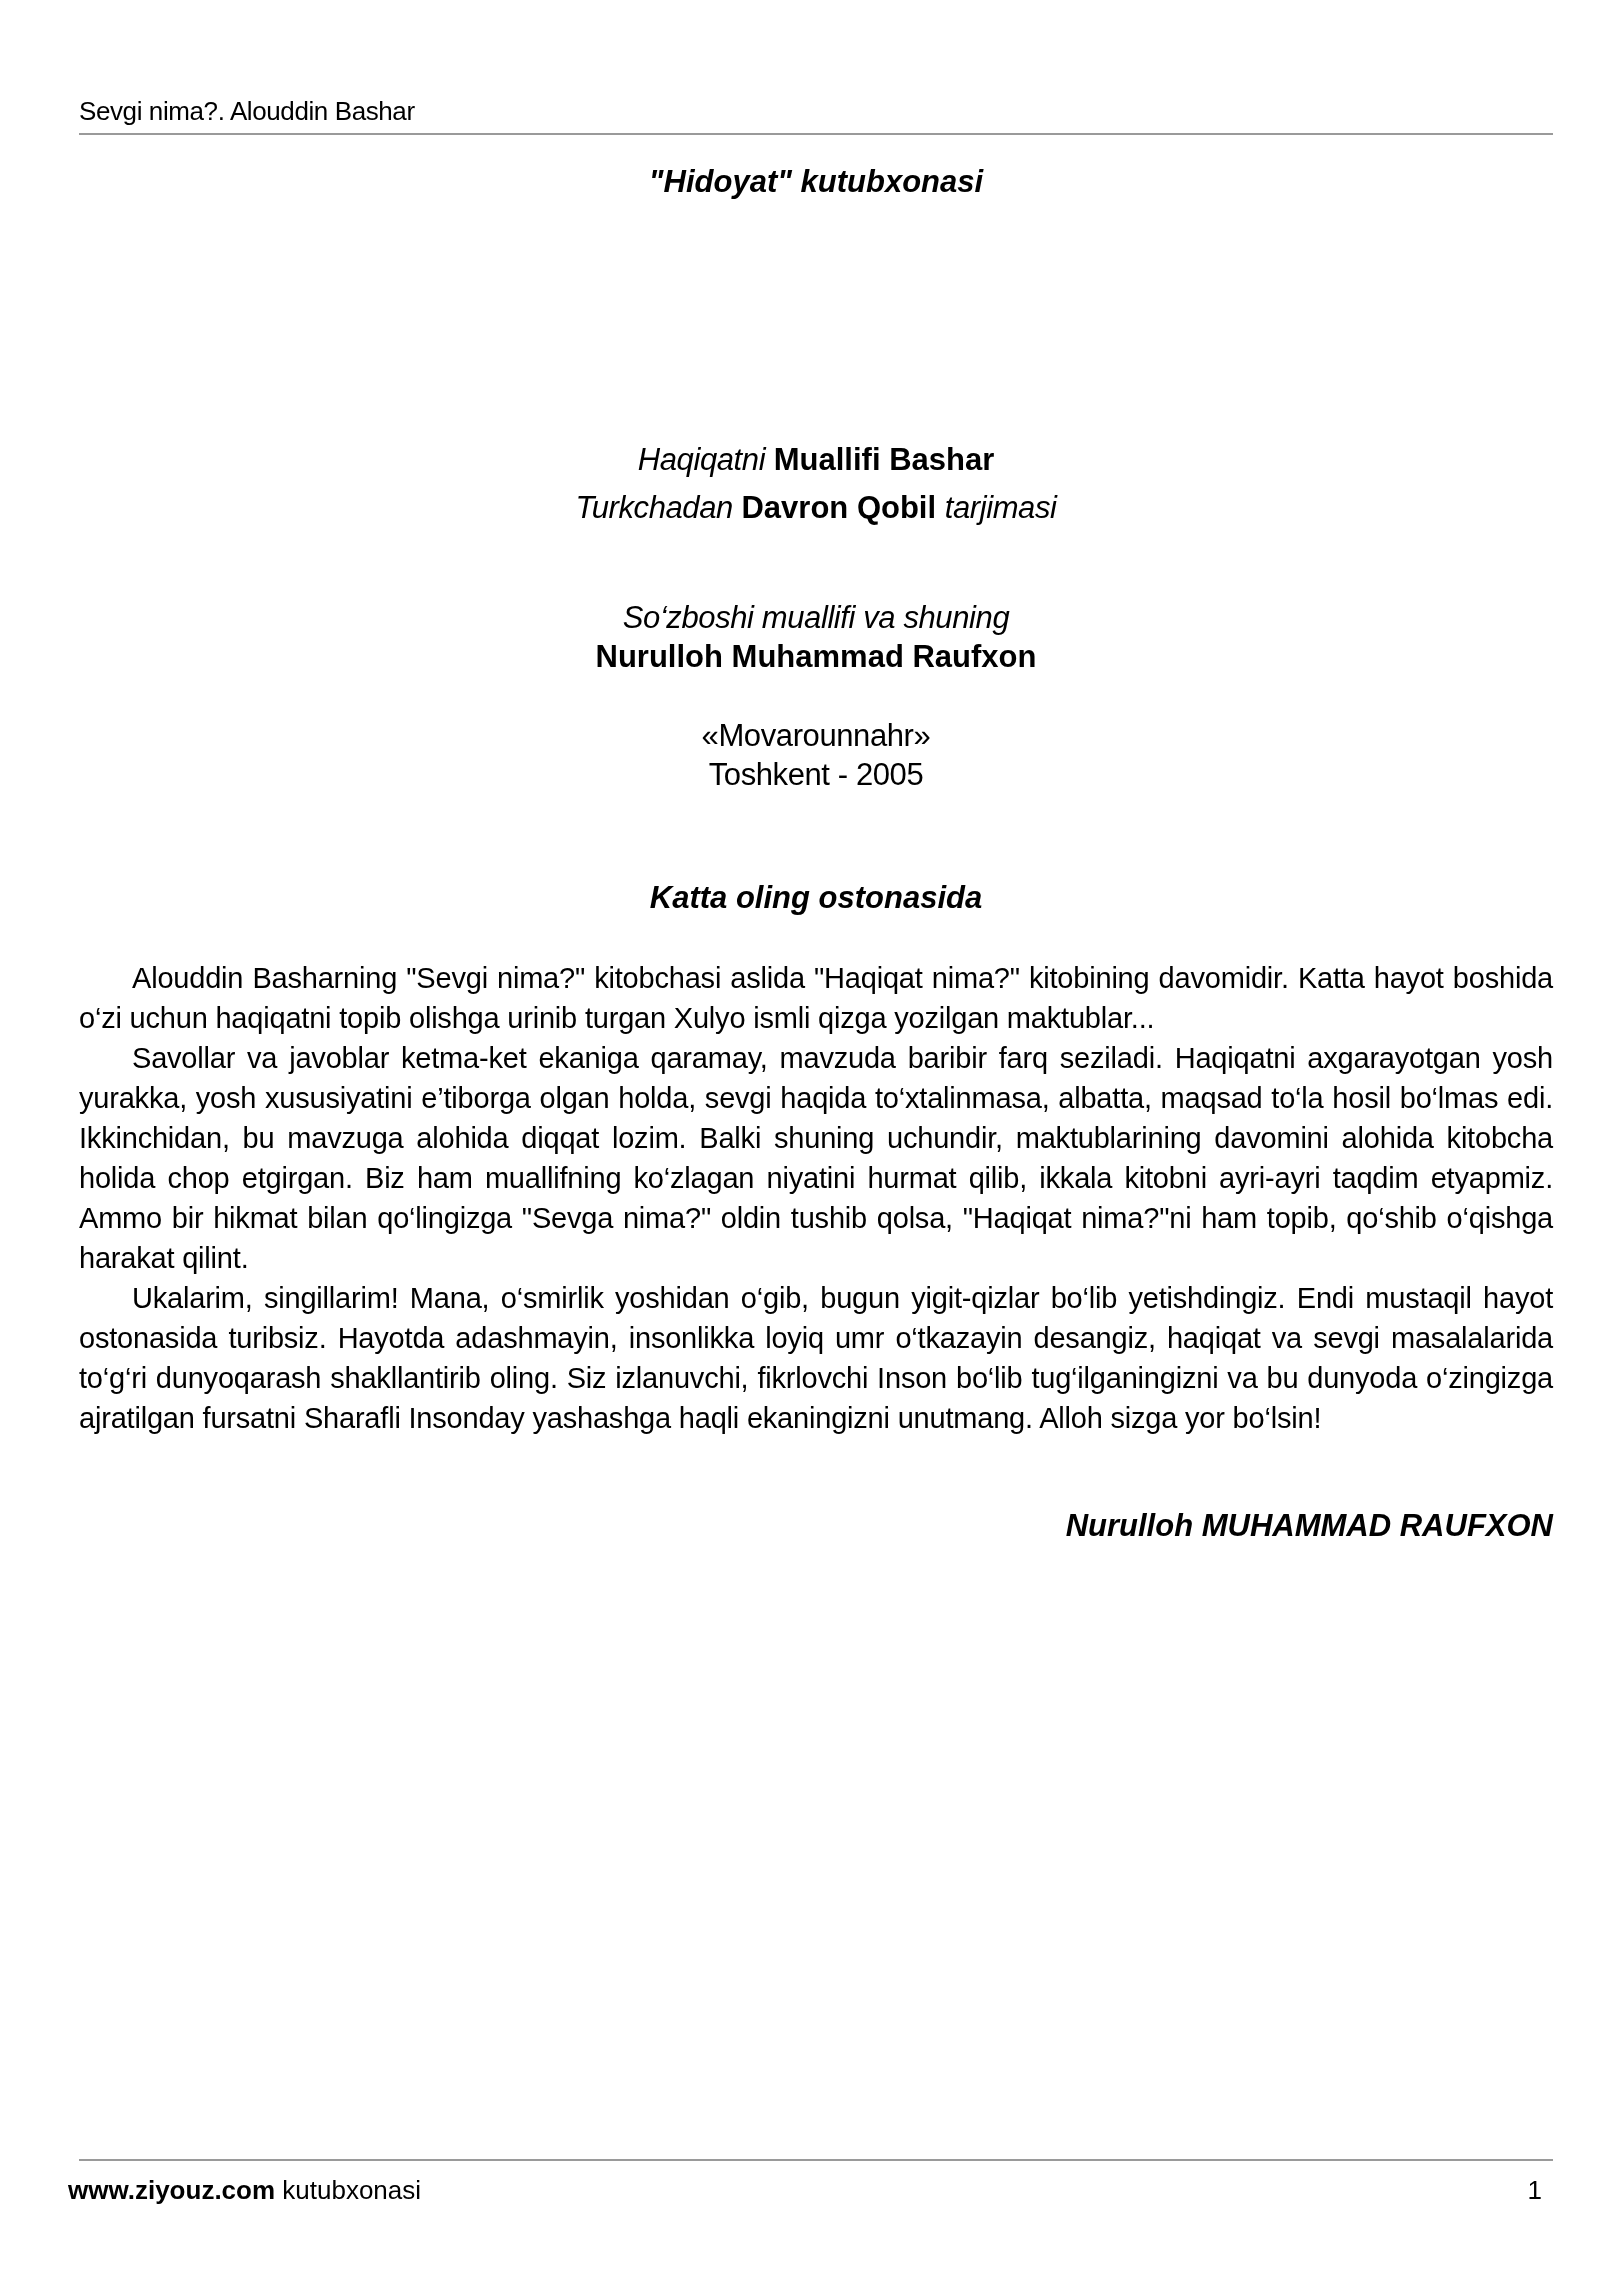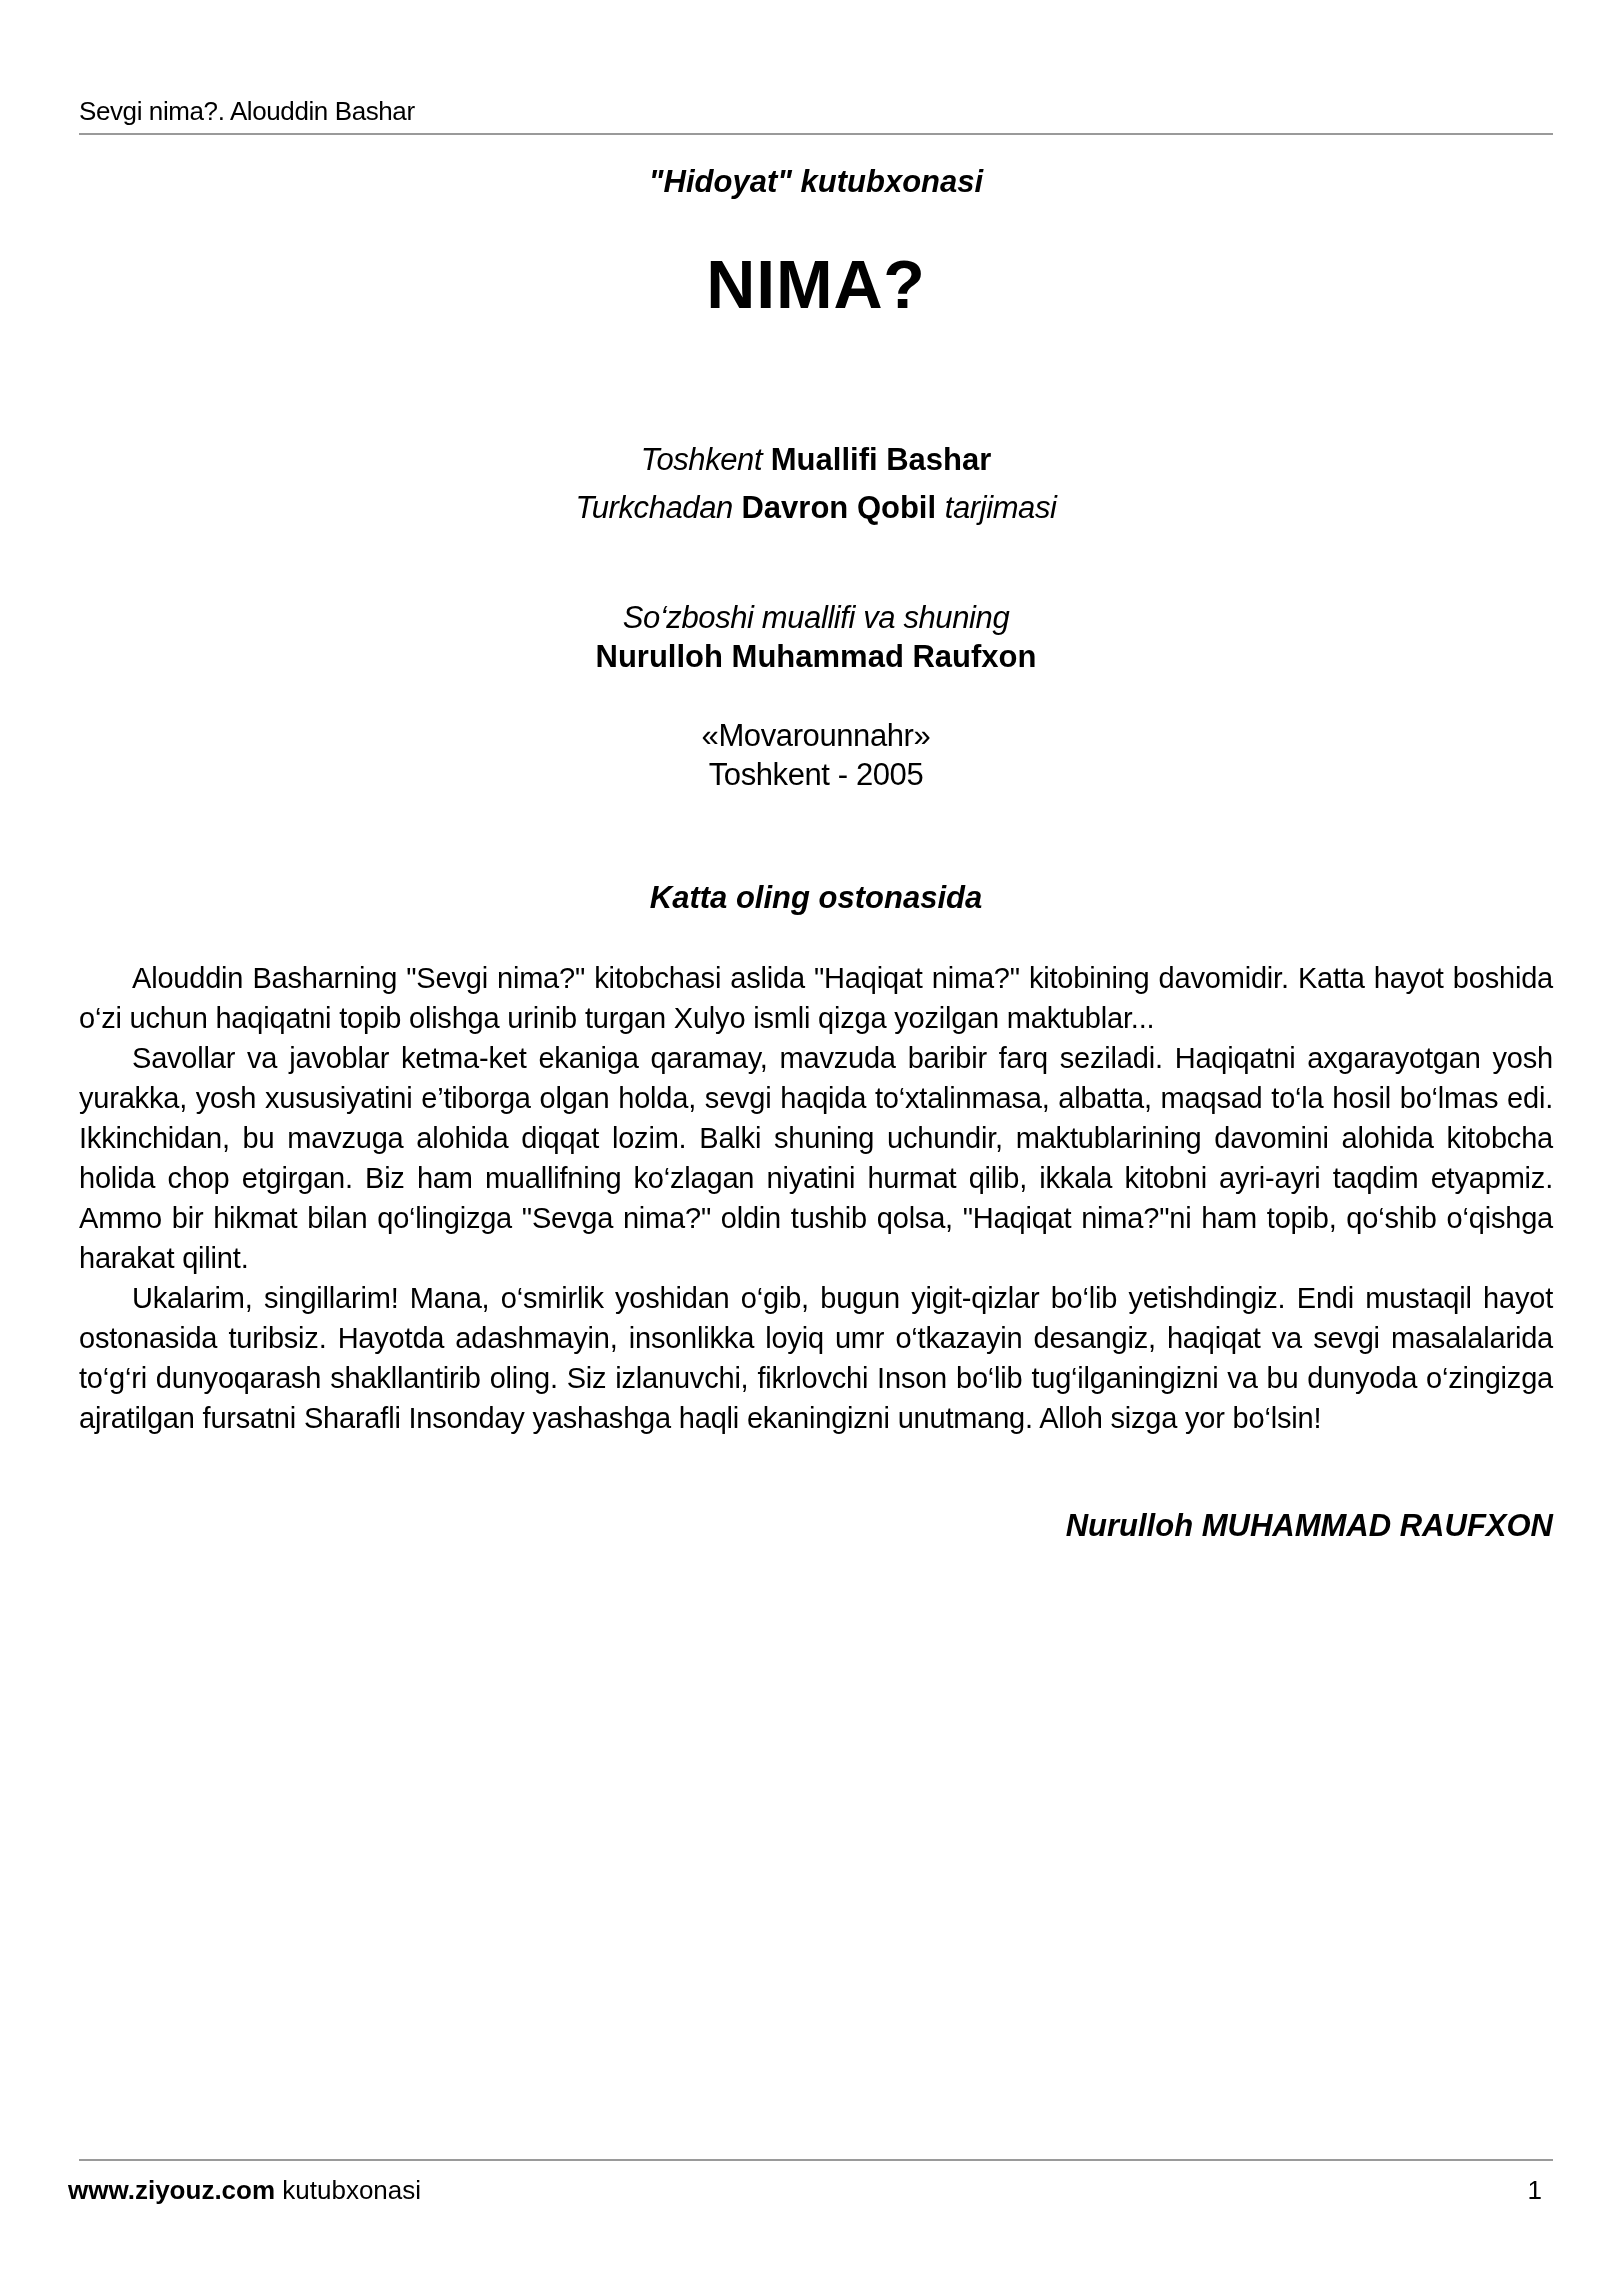--- a/index.html
+++ b/index.html
@@ -58,25 +58,24 @@
 </style>
 </head>
 <body>
 
 <div class="running-header">Sevgi nima?. Alouddin Bashar</div>
 <div class="rule top"></div>
 
 <div class="center-block library-line">"Hidoyat" kutubxonasi</div>
 
 <div class="center-block main-title">
-  <div>NIMA?</div>
 </div>
 
 <div class="center-block credit author-line">
-  <span class="it">Toshkent</span>
+  <span class="it">Haqiqatni</span>
   <span class="b">Muallifi Bashar</span>
 </div>
 
 <div class="center-block credit translator-line">
   <span class="it">Turkchadan</span>
   <span class="b">Davron Qobil</span>
   <span class="it">tarjimasi</span>
 </div>
 
 <div class="center-block credit foreword-line">

